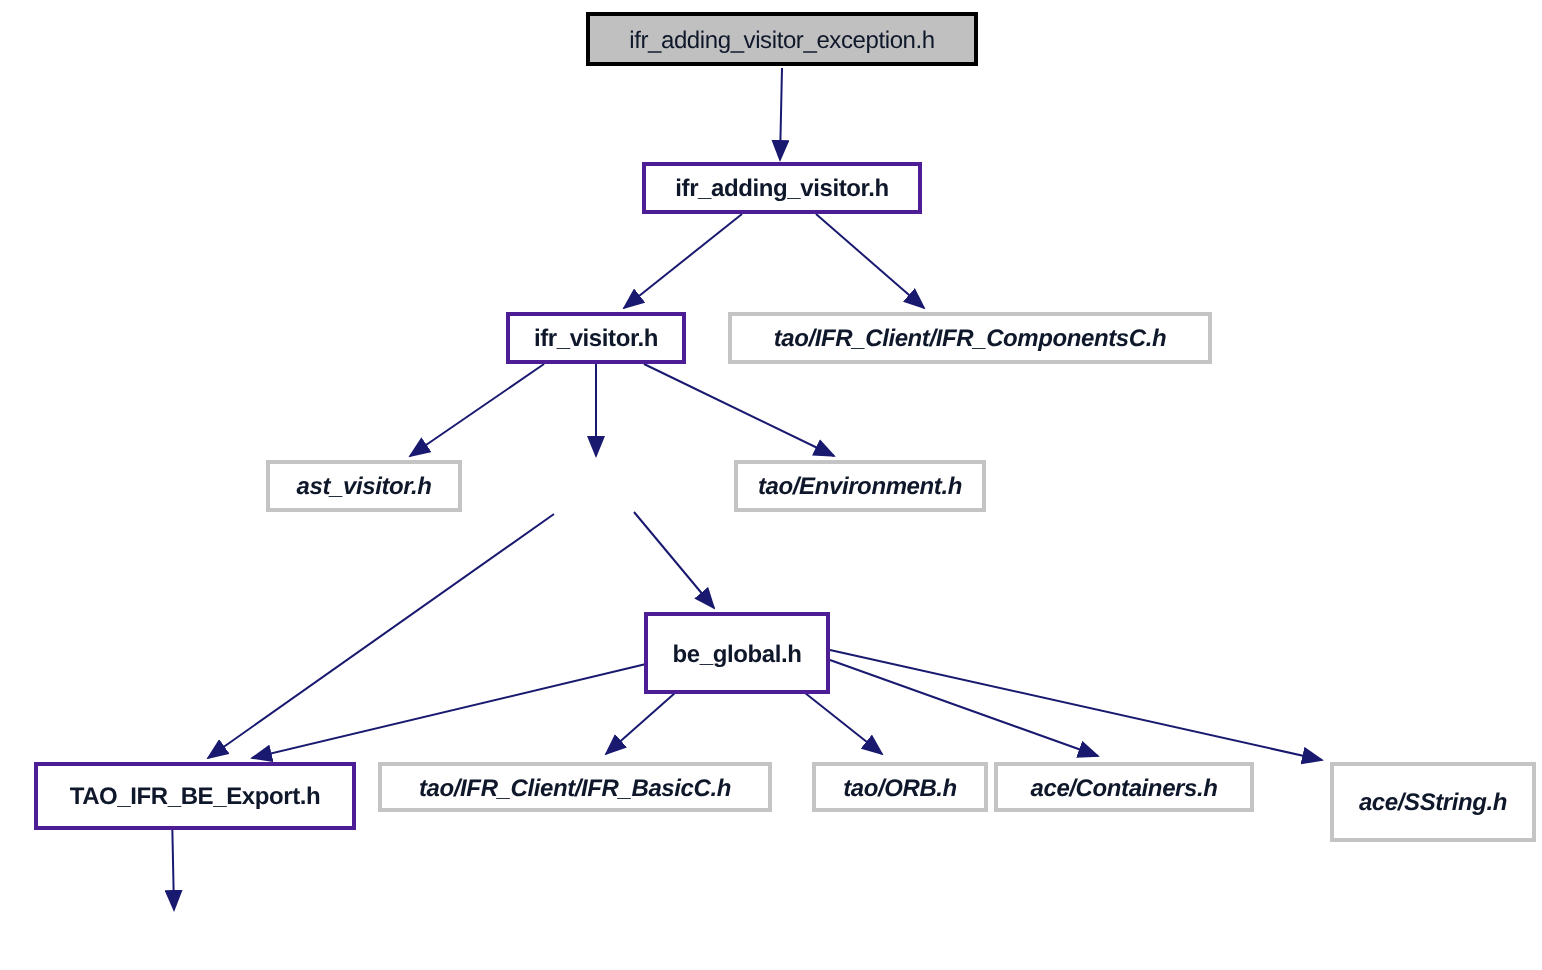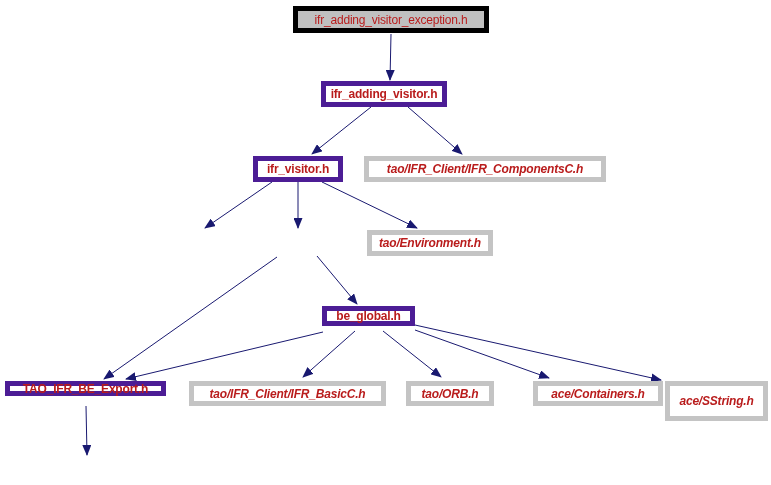--- a/index.html
+++ b/index.html
@@ -8,23 +8,23 @@
     width:771px;height:485px;
     background:#ffffff;
     font-family:"Liberation Sans", sans-serif;
     overflow:hidden;
   }
   .edges{position:absolute;left:0;top:0;pointer-events:none;}
   .node{
     position:absolute;
     box-sizing:border-box;
     background:#ffffff;
-    border:5px solid #4c1d95;
+    border:2px solid #4c1d95;
     display:flex;align-items:center;justify-content:center;
-    font-size:12px;font-weight:bold;color:#b91c1c;
+    font-size:12px;font-weight:bold;color:#0f172a;
     white-space:nowrap;letter-spacing:-0.2px;
   }
   .node.root{
     background:#c0c0c0;
     border-color:#000000;
     font-weight:normal;
   }
   .node.external{
     border-color:#c4c4c4;
     font-style:italic;
@@ -53,24 +53,25 @@
       <line x1="323" y1="332" x2="126" y2="379" marker-end="url(#arrow)"></line>
       <line x1="355" y1="331" x2="303" y2="377" marker-end="url(#arrow)"></line>
       <line x1="383" y1="331" x2="441" y2="377" marker-end="url(#arrow)"></line>
       <line x1="415" y1="330" x2="549" y2="378" marker-end="url(#arrow)"></line>
       <line x1="415" y1="325" x2="661" y2="380" marker-end="url(#arrow)"></line>
       <line x1="86" y1="406" x2="87" y2="455" marker-end="url(#arrow)"></line>
     </g>
   </svg>
 
   <div class="node root" style="left:293px;top:6px;width:196px;height:27px">ifr_adding_visitor_exception.h</div>
-  <div class="node internal" style="left:321px;top:81px;width:126px;height:26px">ifr_adding_visitor.h</div>
+  <div class="node internal" style="left:321px;top:81px;width:140px;height:26px">ifr_adding_visitor.h</div>
   <div class="node internal" style="left:253px;top:156px;width:90px;height:26px">ifr_visitor.h</div>
   <div class="node external" style="left:364px;top:156px;width:242px;height:26px">tao/IFR_Client/IFR_ComponentsC.h</div>
+  <div class="node external" style="left:133px;top:230px;width:98px;height:26px">ast_visitor.h</div>
   <div class="node external" style="left:367px;top:230px;width:126px;height:26px">tao/Environment.h</div>
-  <div class="node internal" style="left:322px;top:306px;width:93px;height:20px">be_global.h</div>
-  <div class="node internal" style="left:5px;top:381px;width:161px;height:15px">TAO_IFR_BE_Export.h</div>
+  <div class="node internal" style="left:322px;top:306px;width:93px;height:41px">be_global.h</div>
+  <div class="node internal" style="left:17px;top:381px;width:161px;height:34px">TAO_IFR_BE_Export.h</div>
   <div class="node external" style="left:406px;top:381px;width:88px;height:25px">tao/ORB.h</div>
   <div class="node external" style="left:189px;top:381px;width:197px;height:25px">tao/IFR_Client/IFR_BasicC.h</div>
-  <div class="node external" style="left:533px;top:381px;width:130px;height:25px">ace/Containers.h</div>
+  <div class="node external" style="left:497px;top:381px;width:130px;height:25px">ace/Containers.h</div>
   <div class="node external" style="left:665px;top:381px;width:103px;height:40px">ace/SString.h</div>
 
 </div>
 
 </body></html>

